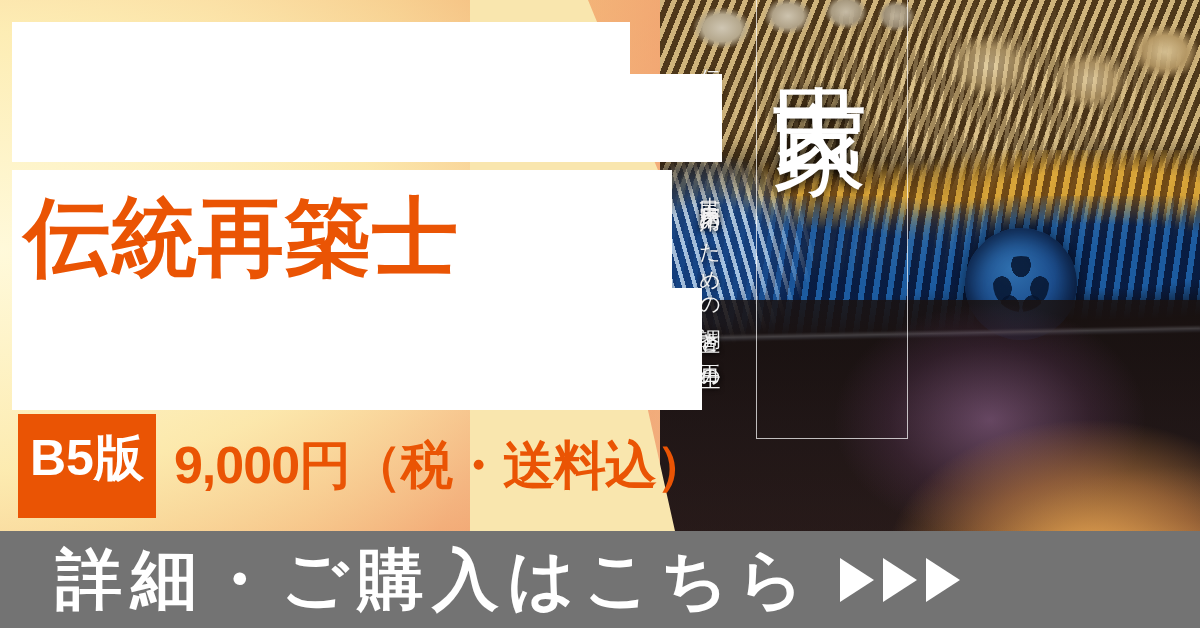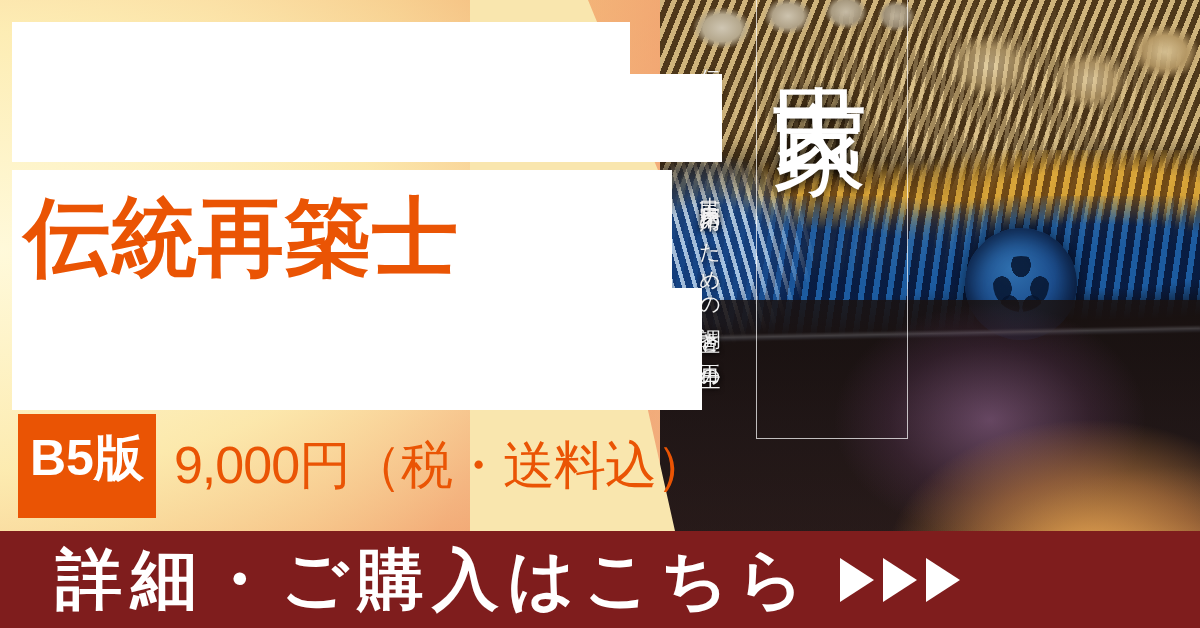--- a/index.html
+++ b/index.html
@@ -232,26 +232,27 @@
     padding:19px 12px 35px 12px;
     letter-spacing:0px;
     white-space:nowrap;
   }
   .price{
     color:#EA5404;
     font-size:52px;
     margin-left:18px;
     white-space:nowrap;
     letter-spacing:-1px;
+    font-weight:bold;
   }
 
   
   .cta{
     position:absolute;left:0;top:531px;width:1200px;height:97px;
-    background:#7f1d1d;
+    background:#737373;
     display:flex;align-items:center;
   }
   .cta-text{
     color:#ffffff;
     font-size:66px;
     font-weight:bold;
     letter-spacing:9px;
     margin-left:56px;
     white-space:nowrap;
   }

